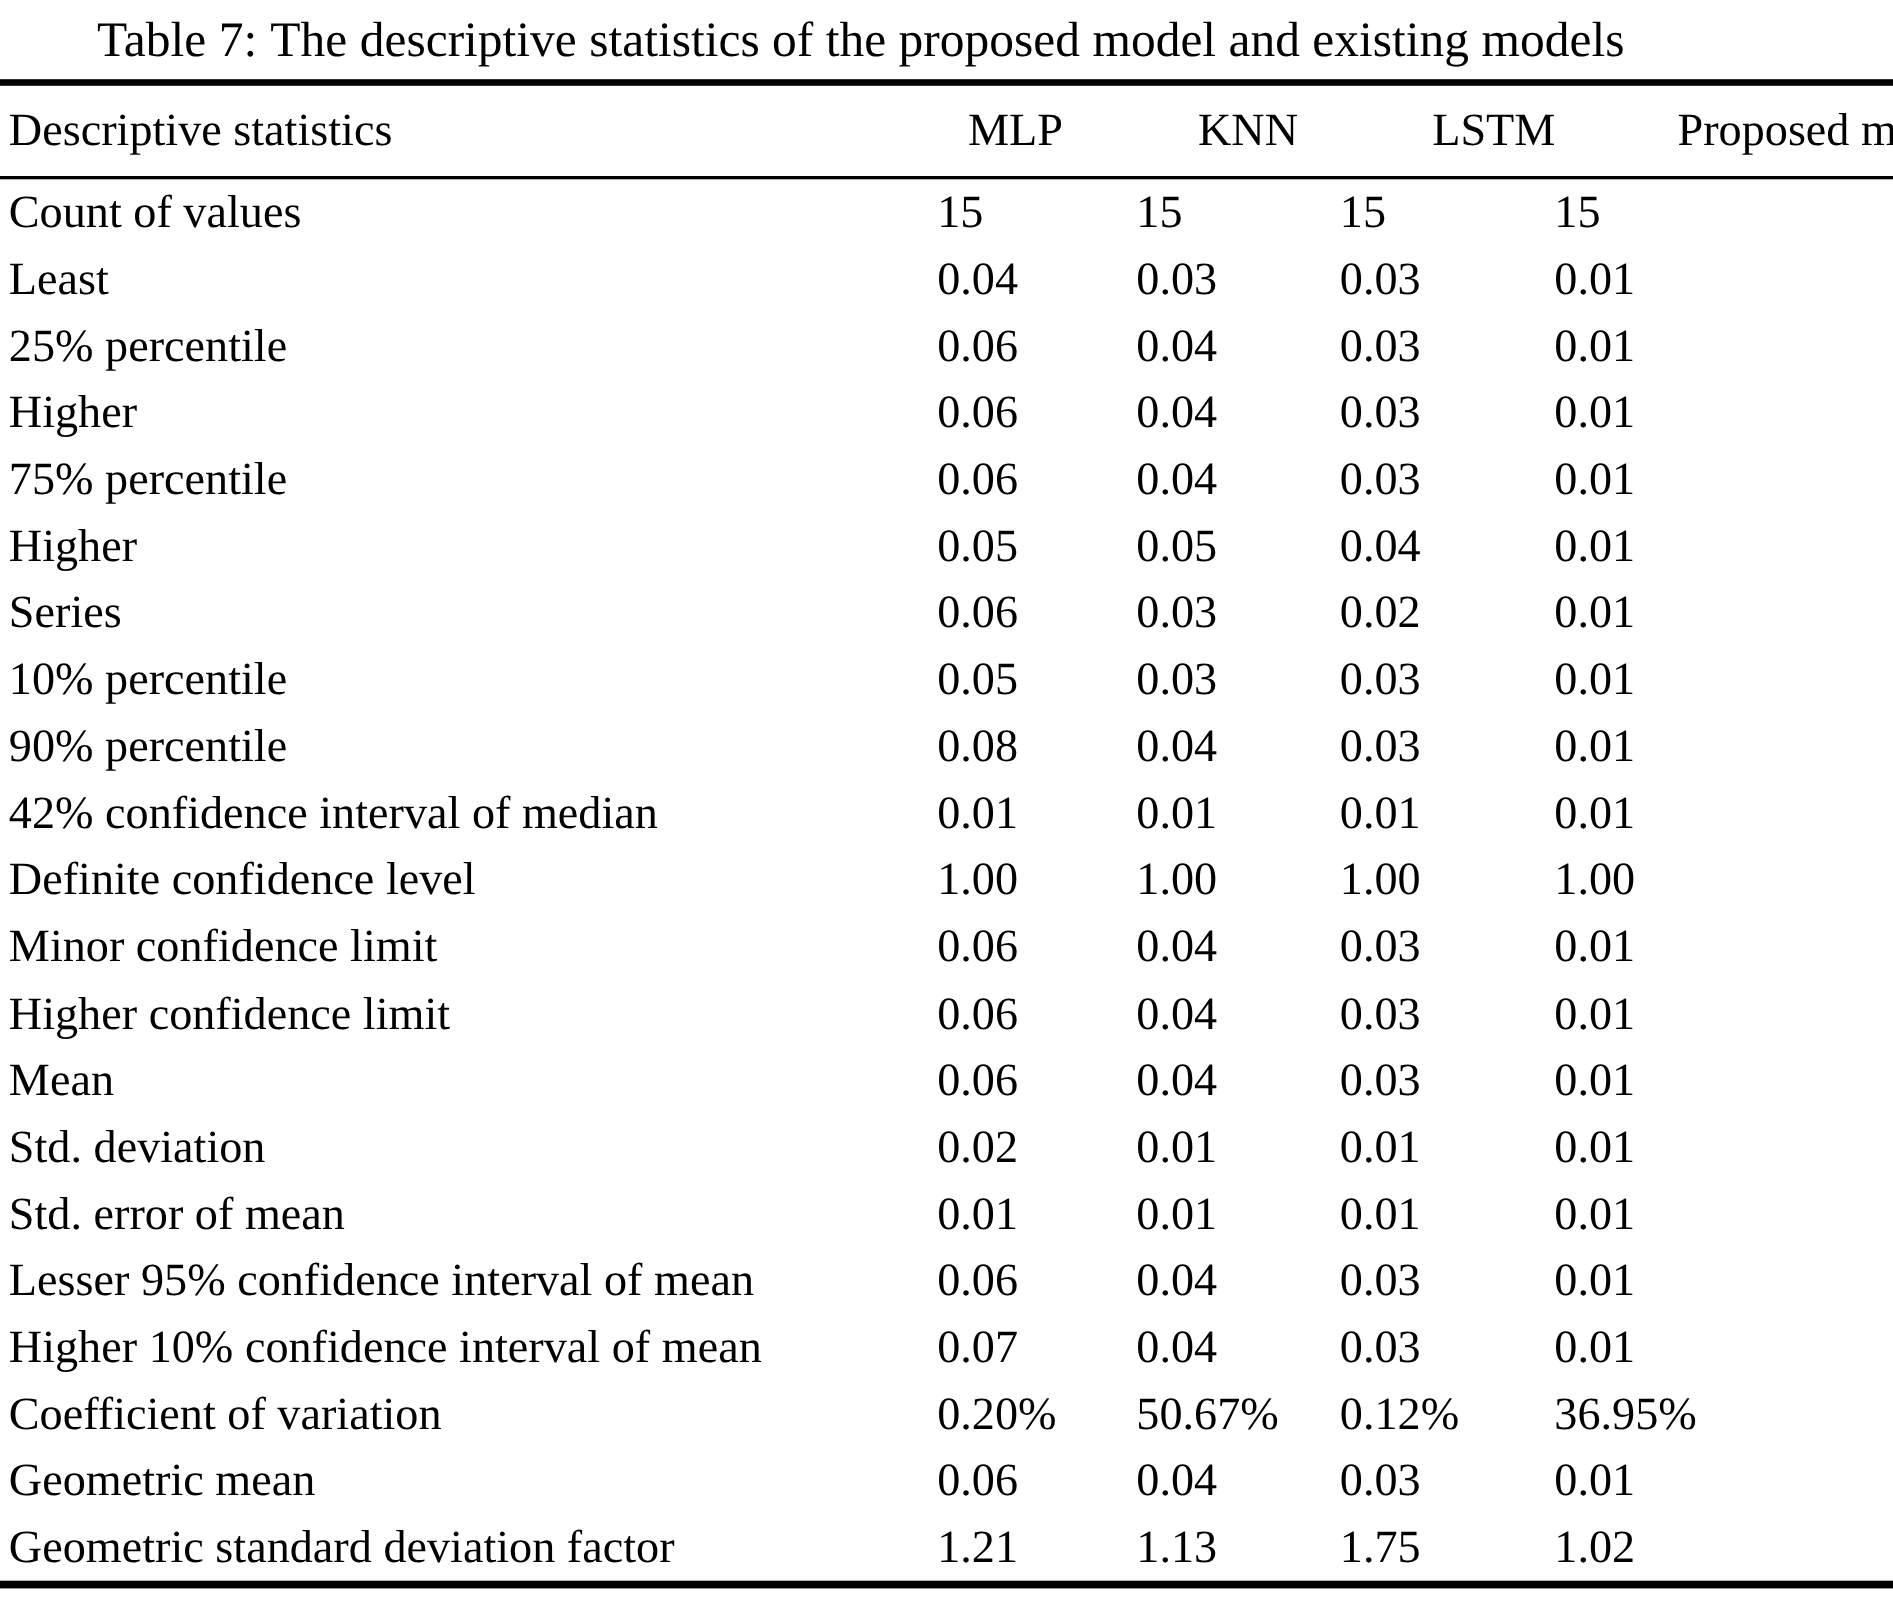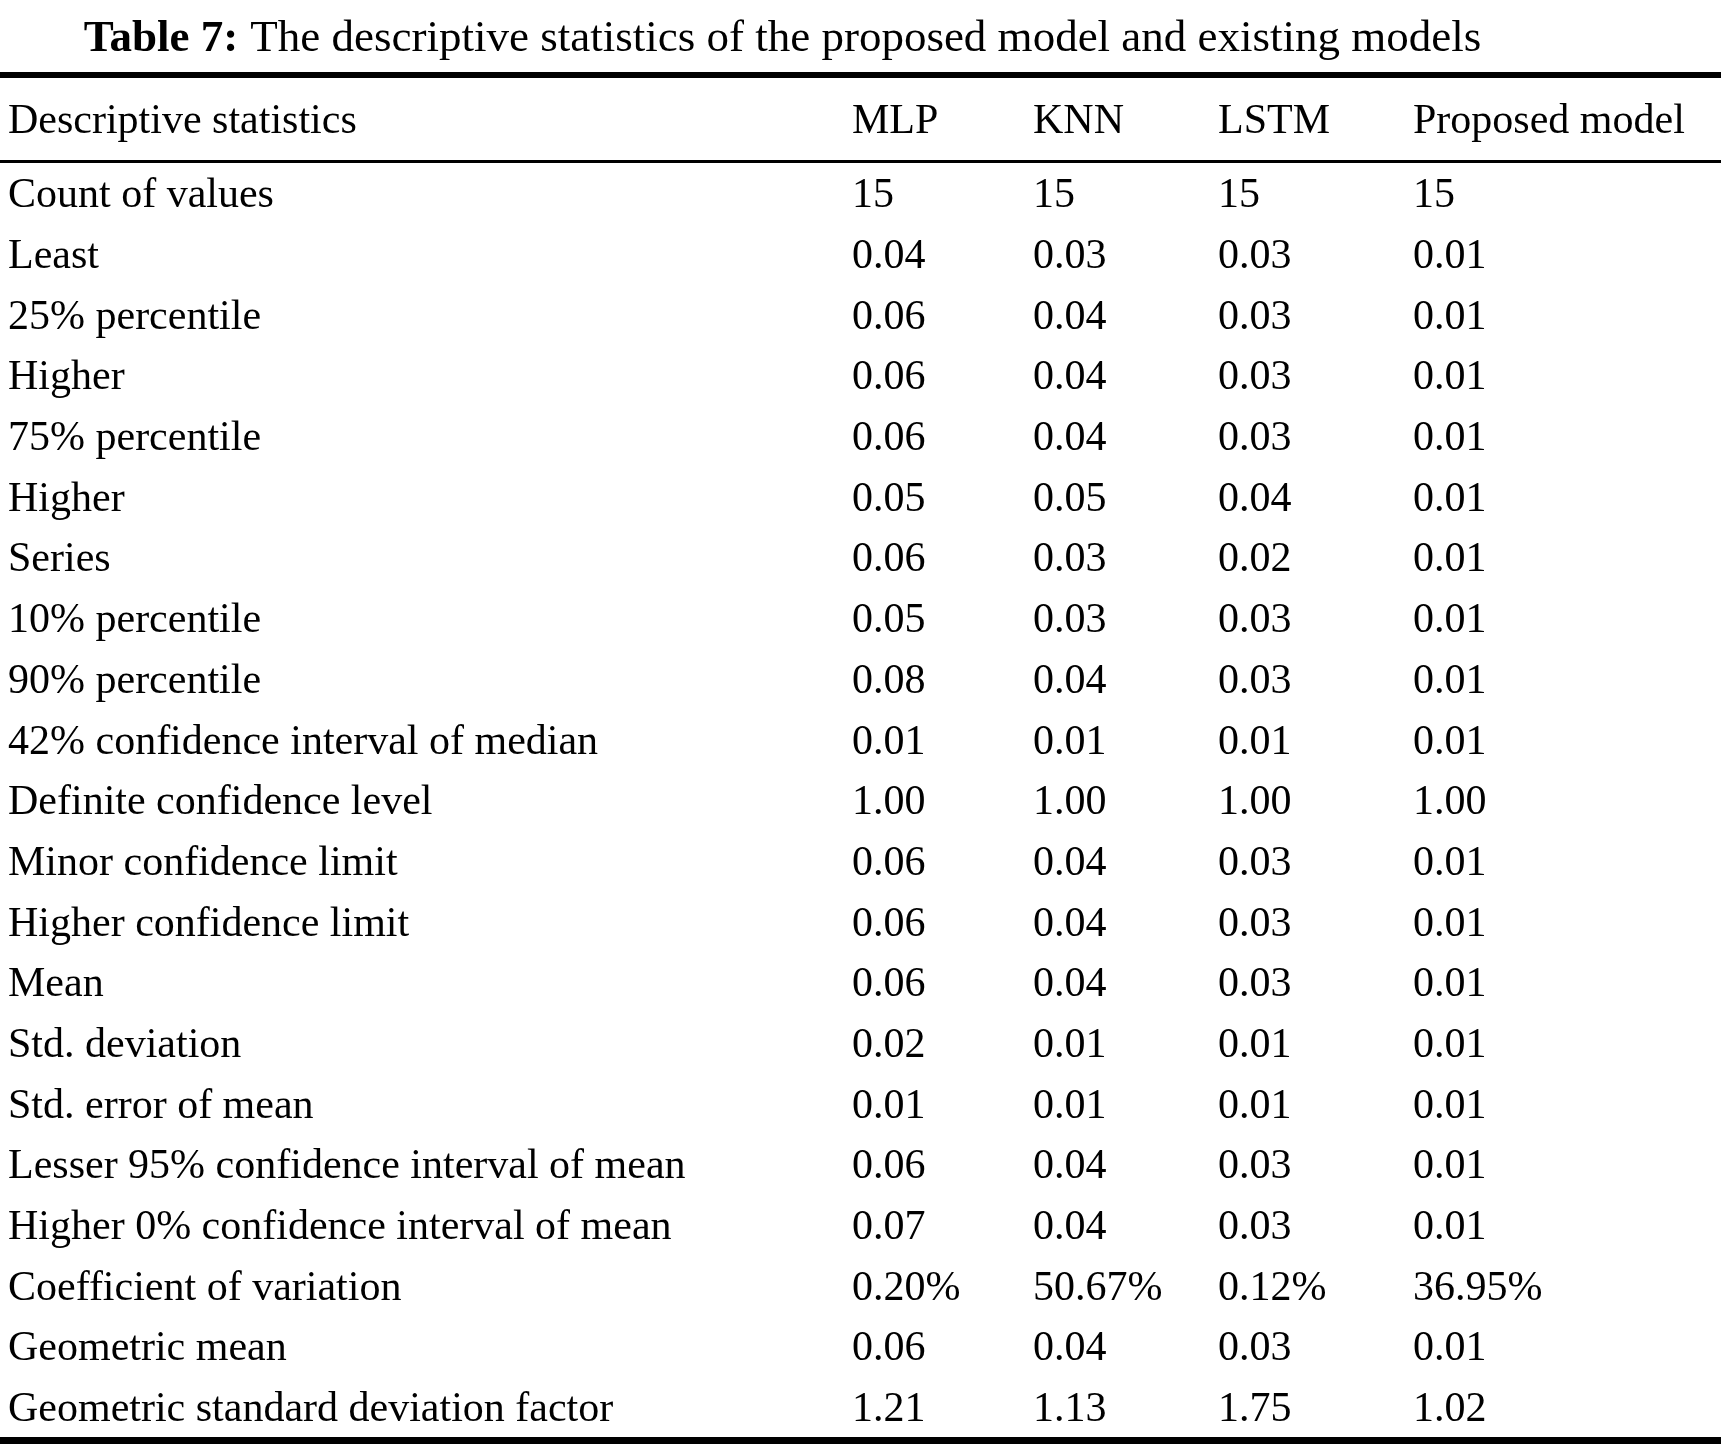--- a/index.html
+++ b/index.html
@@ -14,33 +14,33 @@
   }
   .caption {
     width: 1565px;
     padding-top: 8px;
     height: 64px;
     text-align: center;
     font-size: 45px;
     line-height: 56px;
     white-space: nowrap;
   }
-  .caption-label { font-weight: bold; margin-right: 12px; }
+  .caption-label { font-weight: normal; margin-right: 12px; }
   .rule { width: 100%; background: #000000; }
   .rule-top { height: 6px; }
   .rule-mid { height: 3px; }
   .rule-bottom { height: 7px; }
   .row {
     display: grid;
     grid-template-columns: 844px 181px 185px 195px auto;
     padding-left: 8px;
     align-items: center;
     font-size: 42px;
   }
-  .header-row { height: 82px; }
+  .header-row { height: 82px; gap: 28px; }
   .body-row { height: 60.7px; }
   .cell { white-space: nowrap; overflow: visible; }
 </style>
 </head>
 <body>
 
 <div class="page">
 
   <div class="caption">
     <span class="caption-label">Table 7:</span><span class="caption-text">The descriptive statistics of the proposed model and existing models</span>
@@ -189,21 +189,21 @@
 
     <div class="row body-row">
       <div class="cell">Lesser 95% confidence interval of mean</div>
       <div class="cell">0.06</div>
       <div class="cell">0.04</div>
       <div class="cell">0.03</div>
       <div class="cell">0.01</div>
     </div>
 
     <div class="row body-row">
-      <div class="cell">Higher 0% confidence interval of mean</div>
+      <div class="cell">Higher 10% confidence interval of mean</div>
       <div class="cell">0.07</div>
       <div class="cell">0.04</div>
       <div class="cell">0.03</div>
       <div class="cell">0.01</div>
     </div>
 
     <div class="row body-row">
       <div class="cell">Coefficient of variation</div>
       <div class="cell">0.20%</div>
       <div class="cell">50.67%</div>

